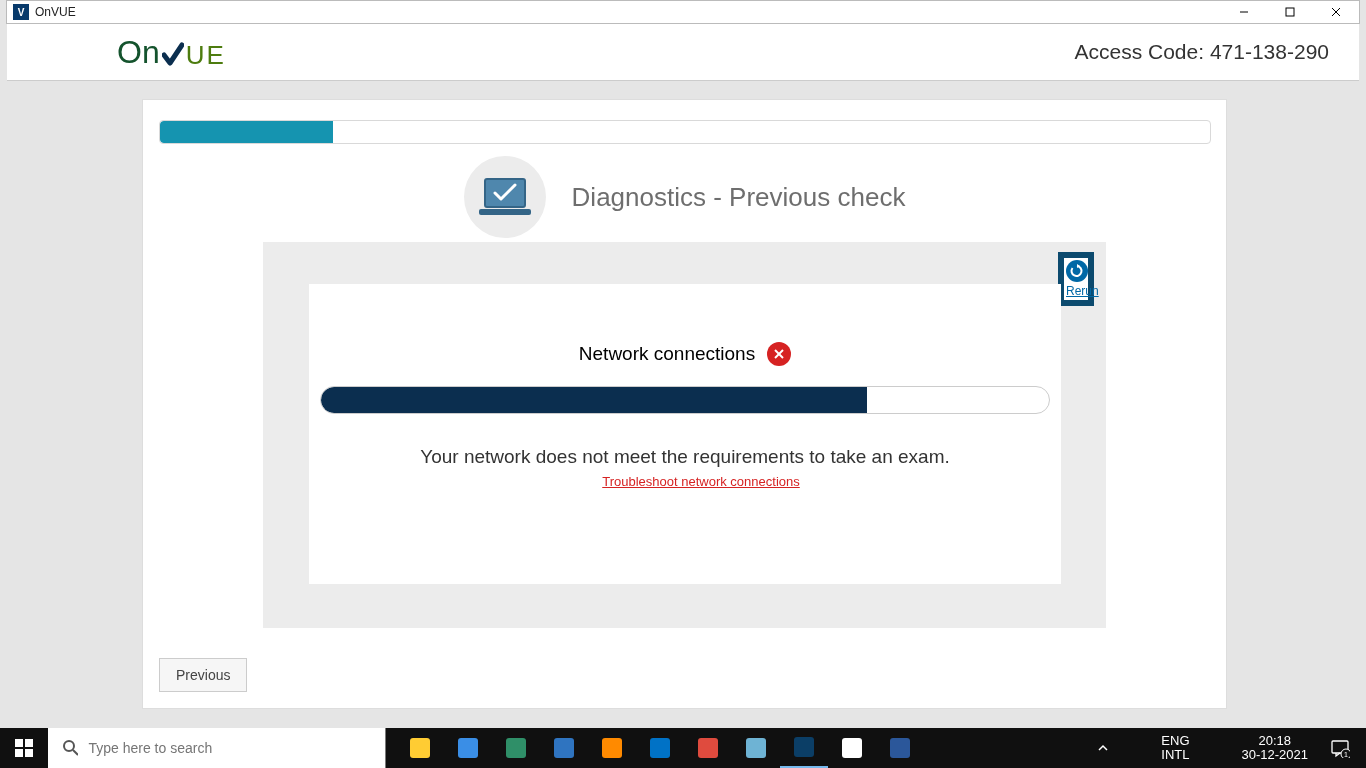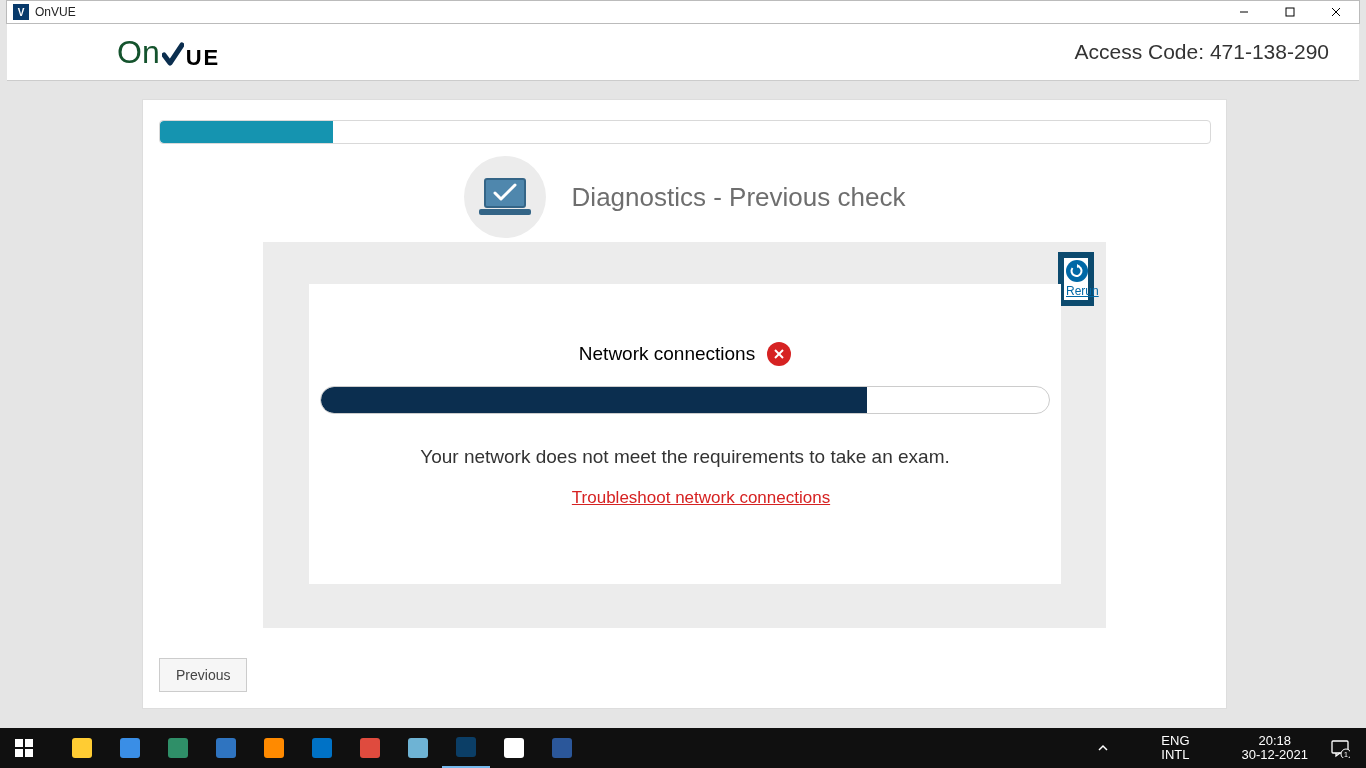--- a/index.html
+++ b/index.html
@@ -26,21 +26,21 @@
     position:absolute; left:7px; top:24px; width:1352px; height:694px;
     background:#e5e5e5;
   }
   .header-band{
     height:57px; background:#fff; border-bottom:1px solid #ccc;
     display:flex; align-items:center; justify-content:space-between;
     padding:0 30px 0 110px;
   }
   .logo{ display:flex; align-items:flex-end; gap:2px; }
   .logo .on{ font-size:32px; color:#14532d; font-weight:400;}
-  .logo .ue{ font-size:22px; color:#000000; font-weight:700; letter-spacing:2px;}
+  .logo .ue{ font-size:26px; color:#4d7c0f; font-weight:400; letter-spacing:2px;}
   .logo svg{ display:block; }
   .access-code{ font-size:21px; color:#333; }
 
   .card{
     position:absolute; left:135px; top:75px; width:1085px; height:610px;
     background:#fff; border:1px solid #ddd;
   }
   .top-progress{
     position:absolute; left:16px; top:20px; width:1052px; height:24px;
     background:#fff; border:1px solid #d9d9d9; border-radius:4px; overflow:hidden;
@@ -79,22 +79,22 @@
     display:flex; align-items:center; justify-content:center;}
 
   .net-progress{
     position:absolute; left:0; top:102px; width:730px; height:28px;
     border:1px solid #ccc; border-radius:14px; overflow:hidden; margin-left:11px;
   }
   .net-progress .fill{ height:100%; width:75%; background:#0b2e4f; border-radius:14px 0 0 14px;}
 
   .fail-msg{ position:absolute; top:162px; width:100%; text-align:center;
     font-size:19px; color:#333;}
-  .tshoot{ position:absolute; top:204px; width:100%; text-align:center;
-    font-size:17px;padding-left:32px; }
+  .tshoot{ position:absolute; top:190px; width:100%; text-align:center;
+    font-size:13px;padding-left:32px; }
   .tshoot a{ color:#d62222; text-decoration:underline; cursor:pointer;}
 
   .prev-btn{
     position:absolute; left:16px; bottom:16px; height:34px; padding:0 16px;
     background:#f6f6f6; border:1px solid #ccc; font-size:14px; color:#444; cursor:pointer;
   }
 
   
   .taskbar{
     position:absolute; left:0; bottom:0; width:1366px; height:40px;
@@ -210,20 +210,27 @@
 
 <div class="taskbar">
   <div class="start-btn">
     <svg width="18" height="18">
       <rect x="0" y="0" width="8" height="8" fill="#fff"></rect>
         <rect x="10" y="0" width="8" height="8" fill="#fff"></rect>
       <rect x="0" y="10" width="8" height="8" fill="#fff"></rect>
         <rect x="10" y="10" width="8" height="8" fill="#fff"></rect>
     </svg>
   </div>
+  <div class="search-box">
+    <svg width="18" height="18">
+      <circle cx="7" cy="7" r="5" fill="none" stroke="#555" stroke-width="2"></circle>
+      <line x1="11" y1="11" x2="16" y2="16" stroke="#555" stroke-width="2"></line>
+    </svg>
+    <input placeholder="Type here to search" style="">
+  </div>
 
   <div class="tb-icons" id="tb-icons">
       <div class="tb-ic">
         <svg class="generic-svg-icon" width="26" height="26">
           <rect x="3" y="3" width="20" height="20" rx="3" fill="#ffcc33"></rect>
         </svg>
       </div>
       <div class="tb-ic">
         <svg class="generic-svg-icon" width="26" height="26">
           <rect x="3" y="3" width="20" height="20" rx="3" fill="#3a8ee6"></rect>

